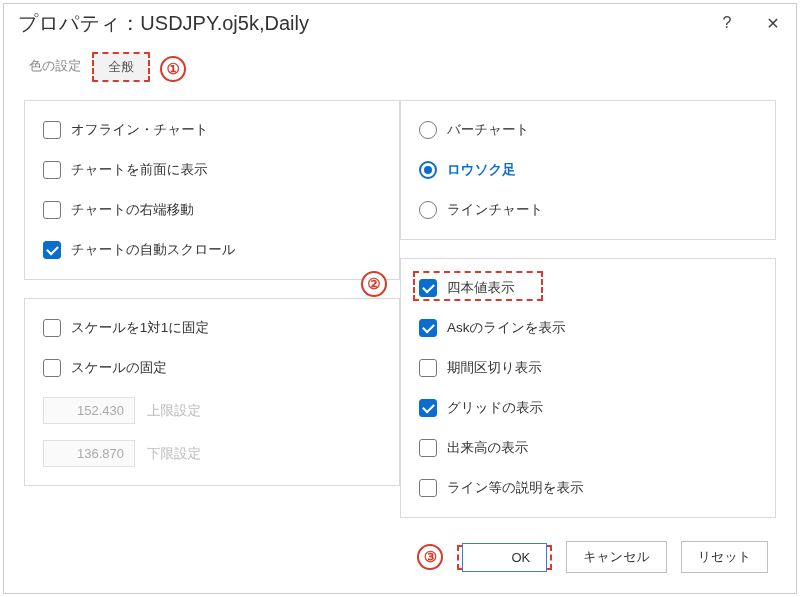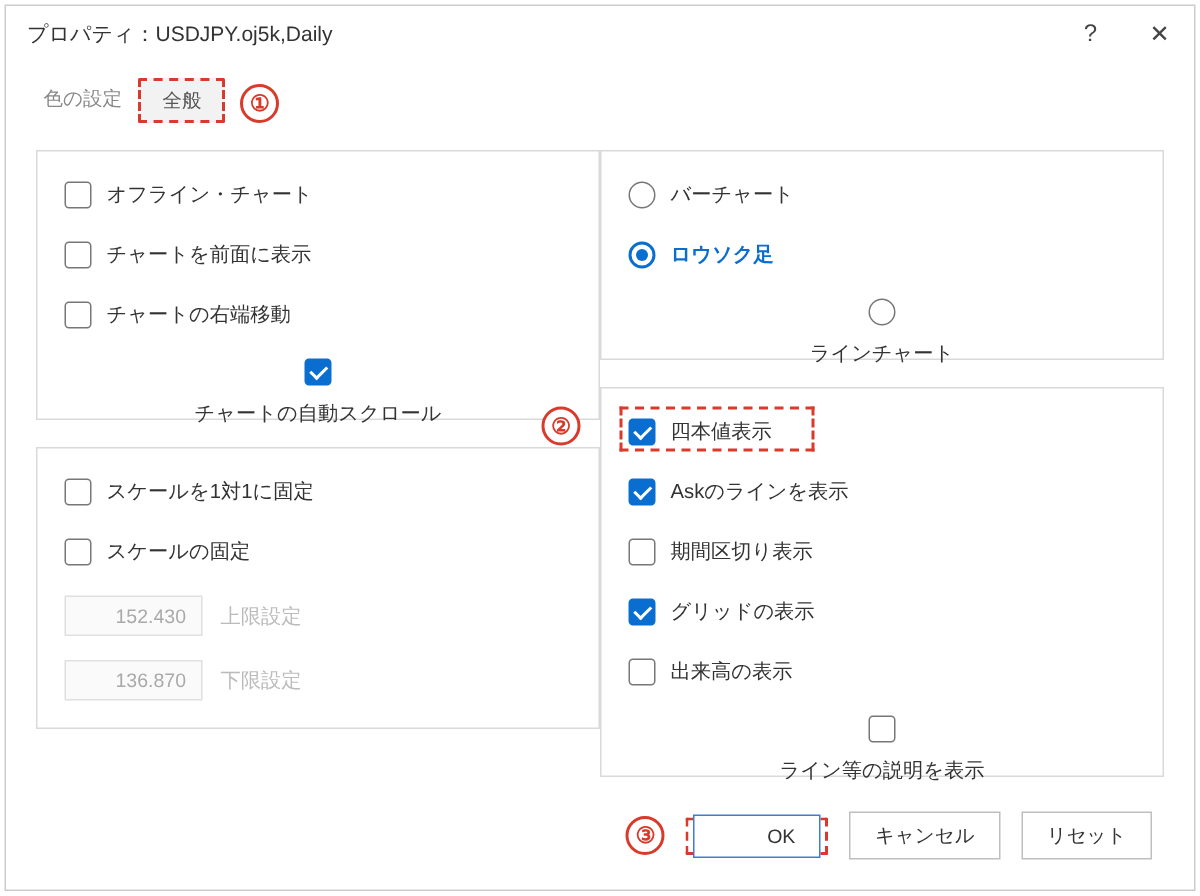--- a/index.html
+++ b/index.html
@@ -23,21 +23,21 @@
     display: flex;
     flex-direction: column;
   }
   .titlebar {
     display: flex;
     align-items: center;
     height: 38px;
     padding: 0 0 0 14px;
     background: #fff;
   }
-  .titlebar .title { flex: 1; font-size: 14px; }
+  .titlebar .title { flex: 1; font-size: 20px; }
   .titlebar .win-btn {
     width: 46px; height: 38px;
     display: flex; align-items: center; justify-content: center;
     font-size: 16px; color: #444; cursor: pointer;
   }
   .tabs {
     display: flex;
     padding: 8px 14px 0 14px;
     align-items: flex-end;
     gap: 0;
@@ -82,21 +82,21 @@
   }
   .opt-row {
     display: flex;
     align-items: center;
     gap: 10px;
     height: 22px;
     margin-bottom: 18px;
     font-size: 13.5px;
     position: relative;
   }
-  .opt-row:last-child { margin-bottom: 0; flex-direction: column; }
+  .opt-row:last-child { margin-bottom: 0; }
   .chk, .rad {
     width: 18px; height: 18px;
     border: 1.5px solid #777;
     background: #fff;
     display: inline-flex;
     align-items: center; justify-content: center;
     flex-shrink: 0;
   }
   .chk { border-radius: 3px; }
   .chk.checked { background: #0a6ed1; border-color: #0a6ed1; }

